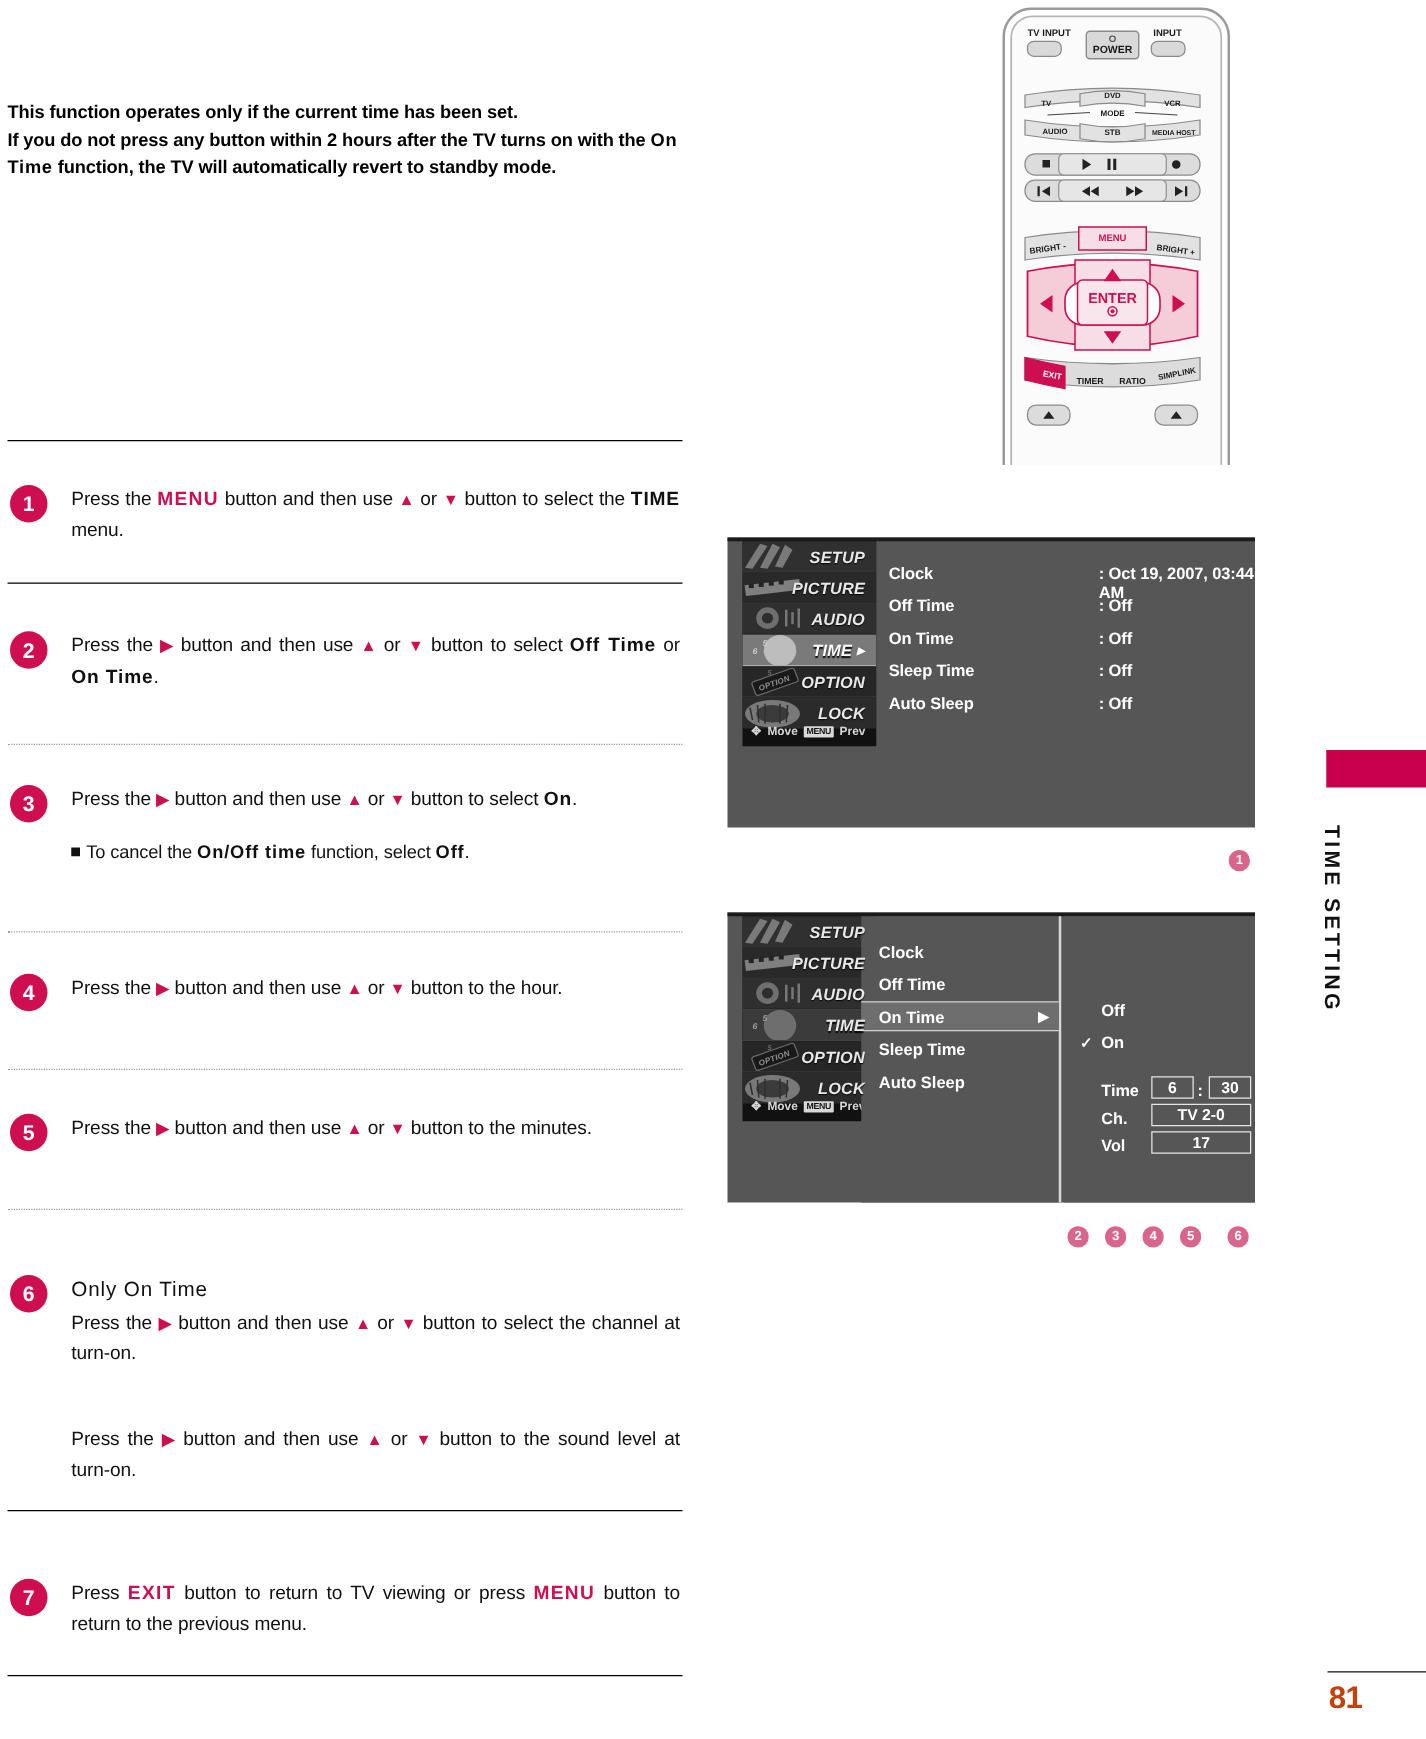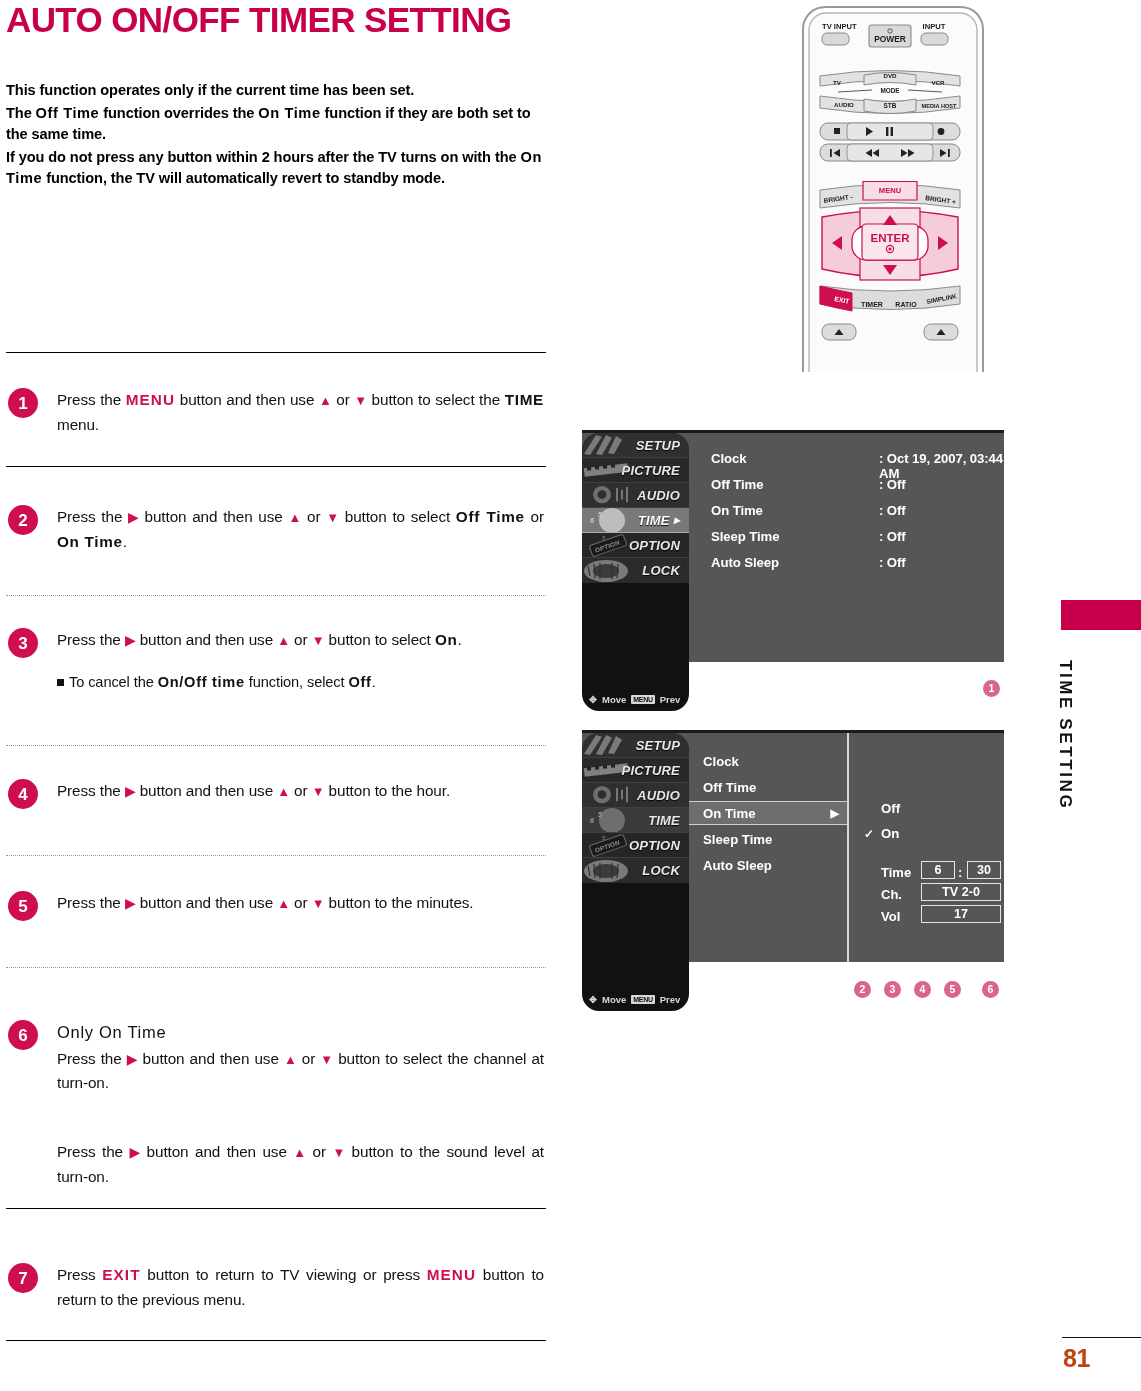--- a/index.html
+++ b/index.html
@@ -58,22 +58,22 @@
 
   
   .remote-wrap{position:absolute;left:800px;top:4px;width:186px;height:368px;}
 
   .osd{position:absolute;background:#565656;}
   .osd-top{left:582px;top:430px;width:422px;height:232px;}
   .osd-bot{left:582px;top:730px;width:422px;height:232px;}
   .osd-topbar{position:absolute;left:0;top:0;height:3px;width:100%;background:#1b1b1b;}
 
   .osd-side{
-    position:absolute;left:0;top:3px;width:107px;height:278px;
-    background:#111;overflow:hidden;border-radius:17px;
+    position:absolute;left:12px;top:3px;width:107px;height:164px;
+    background:#111;overflow:hidden;
   }
   .side-item{
     position:relative;height:25px;width:107px;
     display:flex;align-items:center;justify-content:flex-end;
     padding-right:9px;box-sizing:border-box;
     color:#e8e8e8;font-size:13px;font-weight:bold;font-style:italic;
     letter-spacing:0.2px;
     border-bottom:1px solid rgba(255,255,255,.20);
   }
   .side-item .thumb{
@@ -135,25 +135,23 @@
   .foot-rule{position:absolute;left:1062px;top:1337px;width:79px;height:0;border-top:1.8px solid #111;}
   .pageno{position:absolute;left:1063px;top:1344px;font-size:25px;font-weight:bold;color:#c2410c;letter-spacing:-0.5px;}
 </style>
 </head>
 <body>
 
 <div class="page">
 
   <div class="left-col">
 
-    <div class="page-title">AUTO ON/OFF TIMER SETTING</div>
 
     <div class="intro">
       <p><span>This function operates only if the current time has been set.</span></p>
-      <p><span>The </span><span class="kw">Off Time</span><span> function overrides the </span><span class="kw">On Time</span><span> function if they are both set to the same time.</span></p>
       <p><span>If you do not press any button within 2 hours after the TV turns on with the </span><span class="kw">On Time</span><span> function, the TV will automatically revert to standby mode.</span></p>
     </div>
 
     <div class="rule" style="top:352px;"></div>
 
     <div class="step" style="top:388px;">
       <div class="bullet">1</div>
       <div class="steptext"><span>Press the </span><span class="pink">MENU</span><span> button and then use </span><span class="tri">▲</span><span> or </span><span class="tri">▼</span><span> button to select the </span><span class="b">TIME</span><span> menu.</span></div>
     </div>
 

